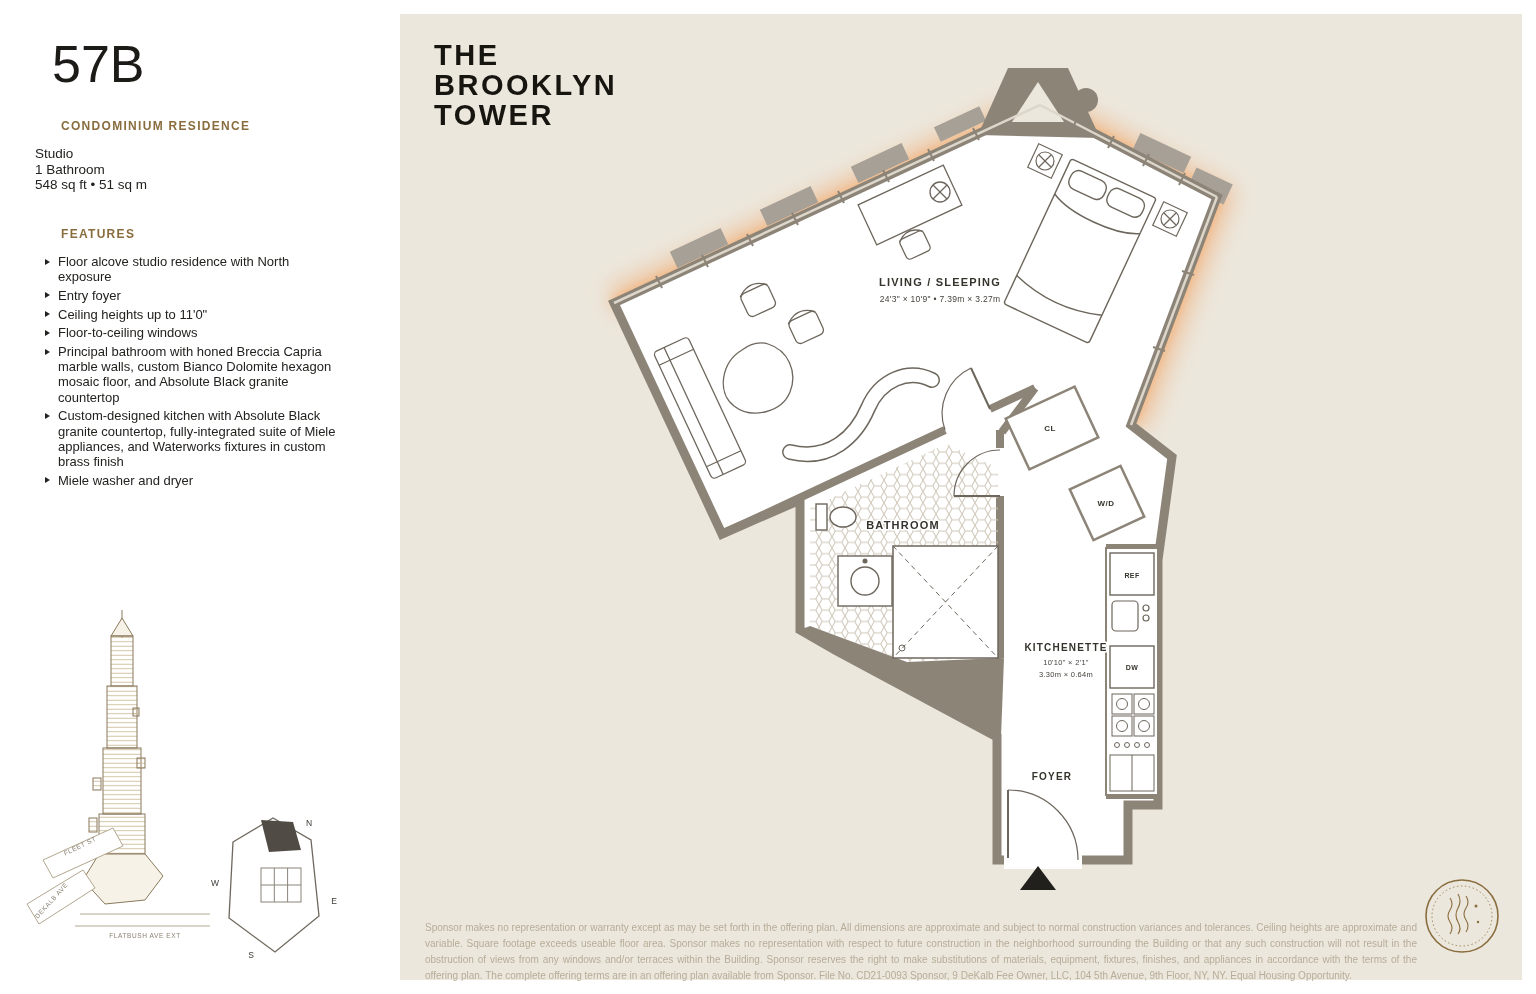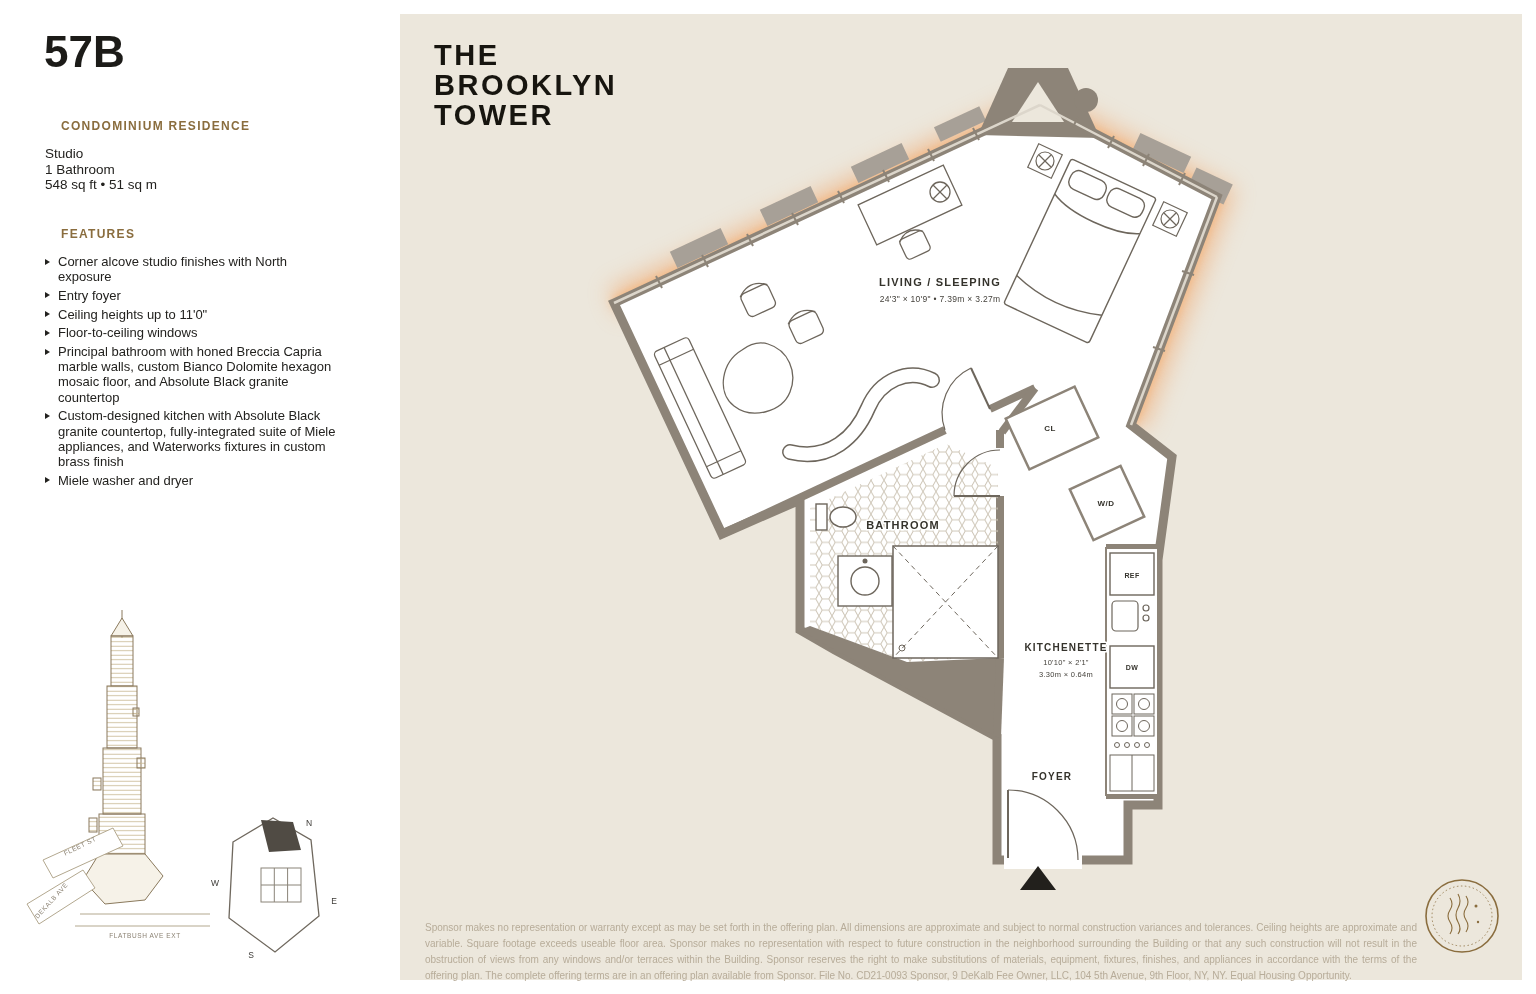--- a/index.html
+++ b/index.html
@@ -1,25 +1,25 @@
 <!DOCTYPE html>
 <html><head>
 <meta charset="utf-8">
 <style>
   *{box-sizing:border-box}
   html,body{margin:0;padding:0}
   body{width:1536px;height:994px;background:#fff;font-family:"Liberation Sans",sans-serif;position:relative;overflow:hidden;color:#23221f}
 
   
   .left-panel{position:absolute;left:0;top:0;width:400px;height:994px;background:#fff}
-  .unit-number{position:absolute;left:44px;top:30px;font-size:44px;font-weight:700;color:#1c1b18;margin:0;line-height:1}
+  .unit-number{position:absolute;left:44px;top:30px;font-size:52px;font-weight:400;color:#1c1b18;margin:8px;line-height:1}
   .eyebrow{position:absolute;left:61px;font-size:12px;font-weight:700;color:#8a6d3e;letter-spacing:1.3px}
   .type-label{top:119px}
   .features-title{top:227px}
-  .specs{position:absolute;left:45px;top:146px;font-size:13.5px;line-height:15.5px;color:#23221f}
+  .specs{position:absolute;left:35px;top:146px;font-size:13.5px;line-height:15.5px;color:#23221f}
   .features{position:absolute;left:45px;top:254px;width:298px;margin:0;padding:0;list-style:none;font-size:13px;line-height:15.2px;color:#23221f}
   .features li{display:flex;gap:8px;margin-bottom:3.5px}
   .bullet{width:0;height:0;border-left:5px solid #23221f;border-top:3.5px solid transparent;border-bottom:3.5px solid transparent;margin-top:4.5px;flex:none}
   .tower-svg{position:absolute;left:25px;top:608px;width:190px;height:350px}
   .keyplan-svg{position:absolute;left:205px;top:806px;width:140px;height:162px}
 
   
   .right-panel{position:absolute;left:400px;top:14px;right:14px;bottom:14px;background:#ece7dc}
   .brand{position:absolute;left:34px;top:26px;font-size:29px;font-weight:700;letter-spacing:2.5px;line-height:30px;color:#17150f}
   .plan-svg{position:absolute;left:0;top:0;width:100%;height:100%}
@@ -44,21 +44,21 @@
   <div class="specs">
     <div>Studio</div>
     <div>1 Bathroom</div>
     <div>548 sq ft • 51 sq m</div>
   </div>
 
   <div class="eyebrow features-title">FEATURES</div>
   <ul class="features">
     <li>
         <span class="bullet"></span>
-        <span>Corner alcove studio finishes with North exposure</span>
+        <span>Floor alcove studio residence with North exposure</span>
       </li>
     <li>
         <span class="bullet"></span>
         <span>Entry foyer</span>
       </li>
     <li>
         <span class="bullet"></span>
         <span>Ceiling heights up to 11'0"</span>
       </li>
     <li>

